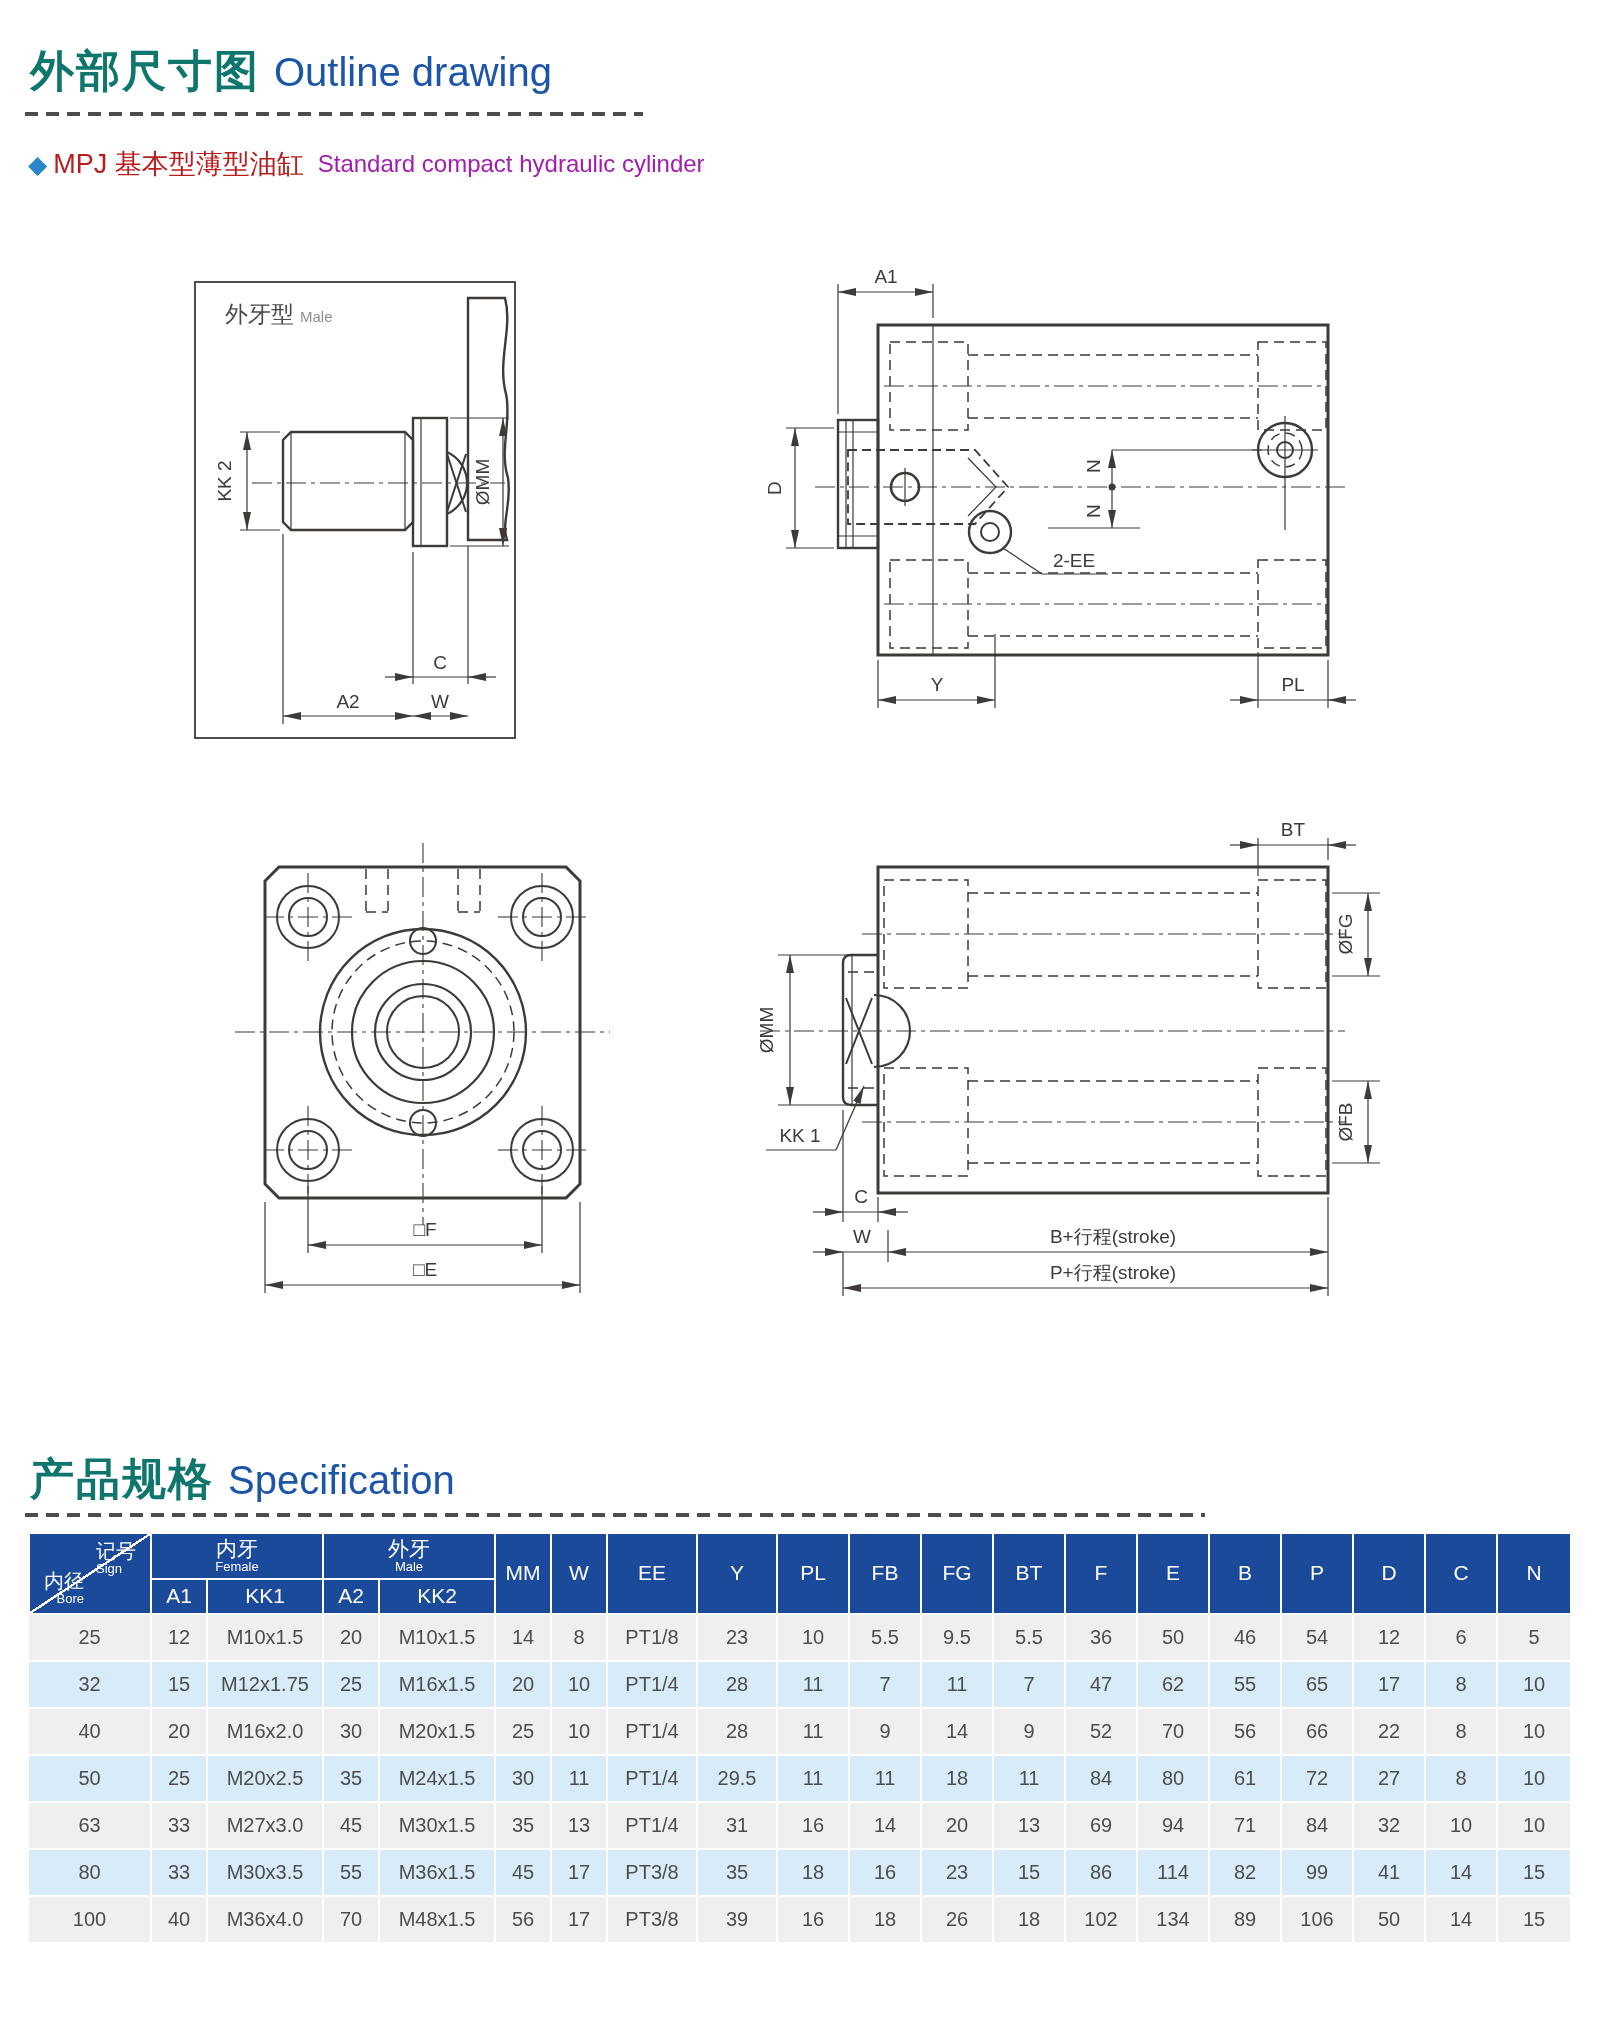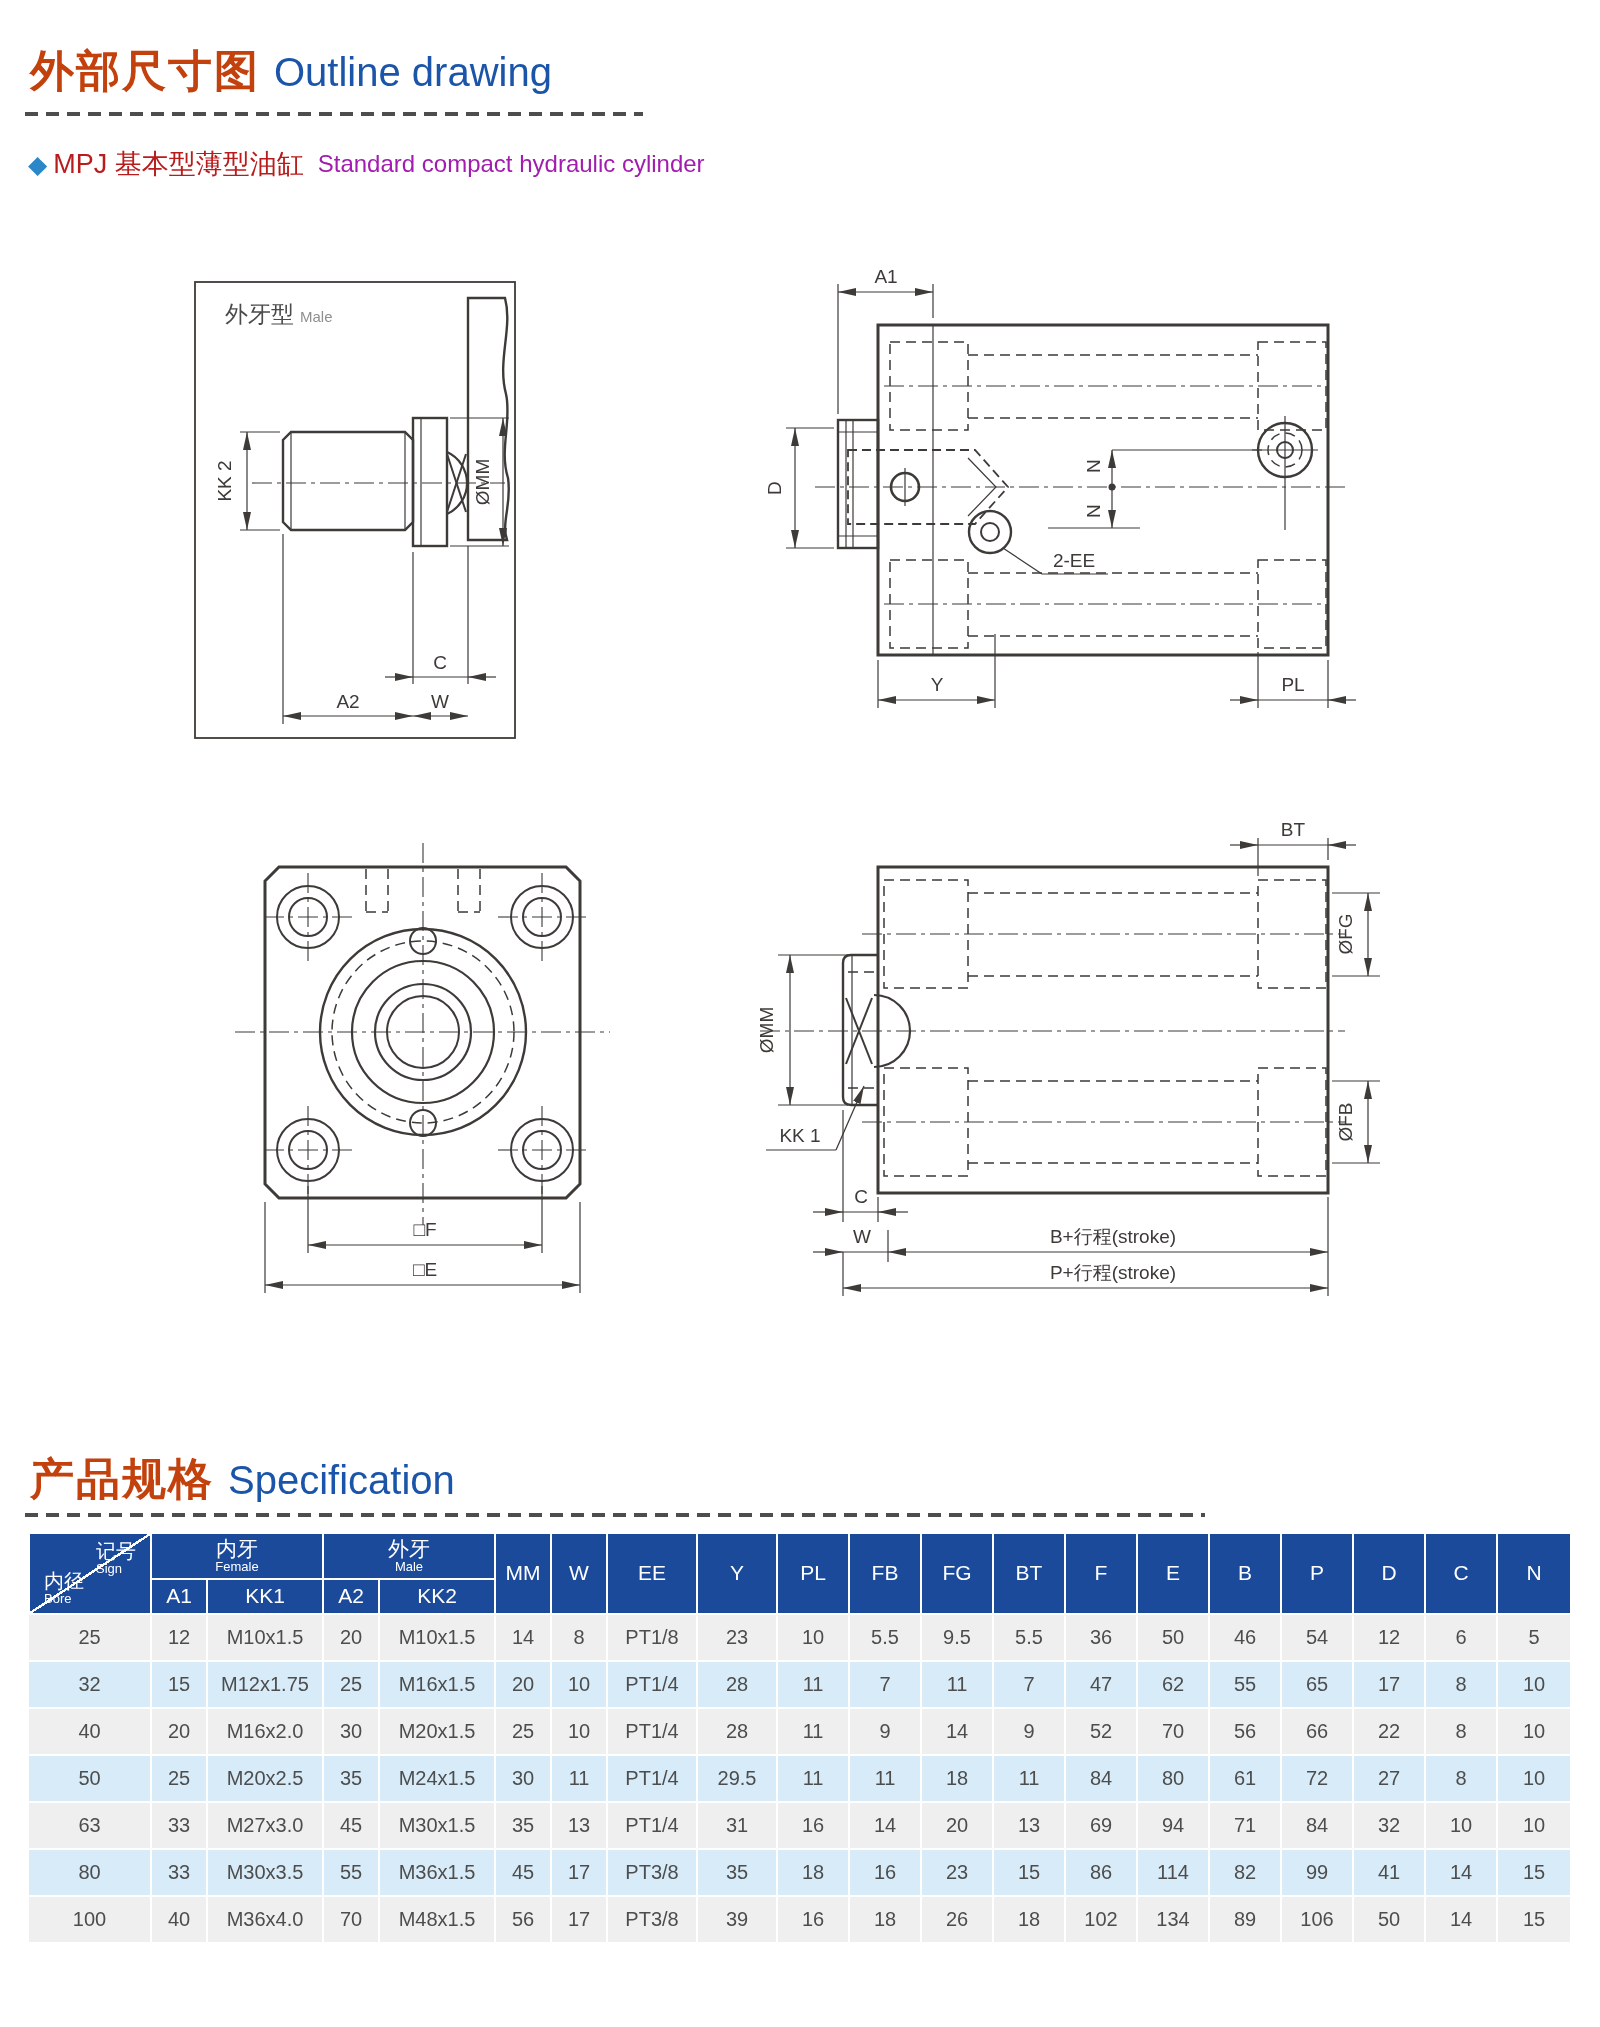--- a/index.html
+++ b/index.html
@@ -1,19 +1,19 @@
 <!DOCTYPE html>
 <html><head>
 <meta charset="utf-8">
 <style>
   html,body{margin:0;padding:0;background:#fff}
   .page{position:relative;width:1600px;height:2027px;background:#fff;overflow:hidden;
         font-family:"Liberation Sans","DejaVu Sans",sans-serif}
   .sec-title{position:absolute;left:30px;display:flex;align-items:baseline;gap:14px;white-space:nowrap}
-  .t-cn{font-size:44px;font-weight:bold;color:#c2410c;letter-spacing:2px}
+  .t-cn{font-size:44px;font-weight:bold;color:#0f766e;letter-spacing:2px}
   .t-en{font-size:40px;color:#1b55a9}
   .divider{position:absolute;left:25px;height:4px;
            background:repeating-linear-gradient(90deg,#4d4d4d 0 13px,transparent 13px 21px)}
   .bullet-row{position:absolute;left:28px;top:146px;display:flex;align-items:center;white-space:nowrap}
   .diamond{color:#2b87c8;font-size:25px;margin-right:6px}
   .bullet-cn{font-size:27px;color:#b91c1c}
   .bullet-en{font-size:24px;color:#a21caf;margin-left:14px}
   svg.drawings{position:absolute;left:0;top:0}
   svg .ln{stroke:#3d3a37;fill:none}
   svg .thin{stroke-width:1.2}
@@ -32,21 +32,21 @@
   .sub-en{display:block;font-size:13px;font-weight:normal}
   table.spec td{text-align:center;font-size:20px;color:#4d4d4d;height:45px;padding:0;
                 border-right:2px solid #fff;border-bottom:2px solid #fff}
   tr.row-gray td{background:#efefef}
   tr.row-blue td{background:#d7ebf8}
   th.corner{position:relative;padding:0}
   .diag{position:absolute;inset:0;
         background:linear-gradient(to bottom right,transparent calc(50% - 1.2px),
         #fff calc(50% - 1.2px),#fff calc(50% + 1.2px),transparent calc(50% + 1.2px))}
   .corner-sign{position:absolute;top:7px;right:14px;text-align:left;font-size:20px}
-  .corner-bore{position:absolute;bottom:7px;left:14px;text-align:left;font-size:20px}
+  .corner-bore{position:absolute;bottom:7px;left:14px;text-align:right;font-size:20px}
 </style>
 </head>
 <body>
 
 <div class="page">
 
   <div class="sec-title" style="top:42px">
     <span class="t-cn">外部尺寸图</span>
     <span class="t-en">Outline drawing</span>
   </div>

